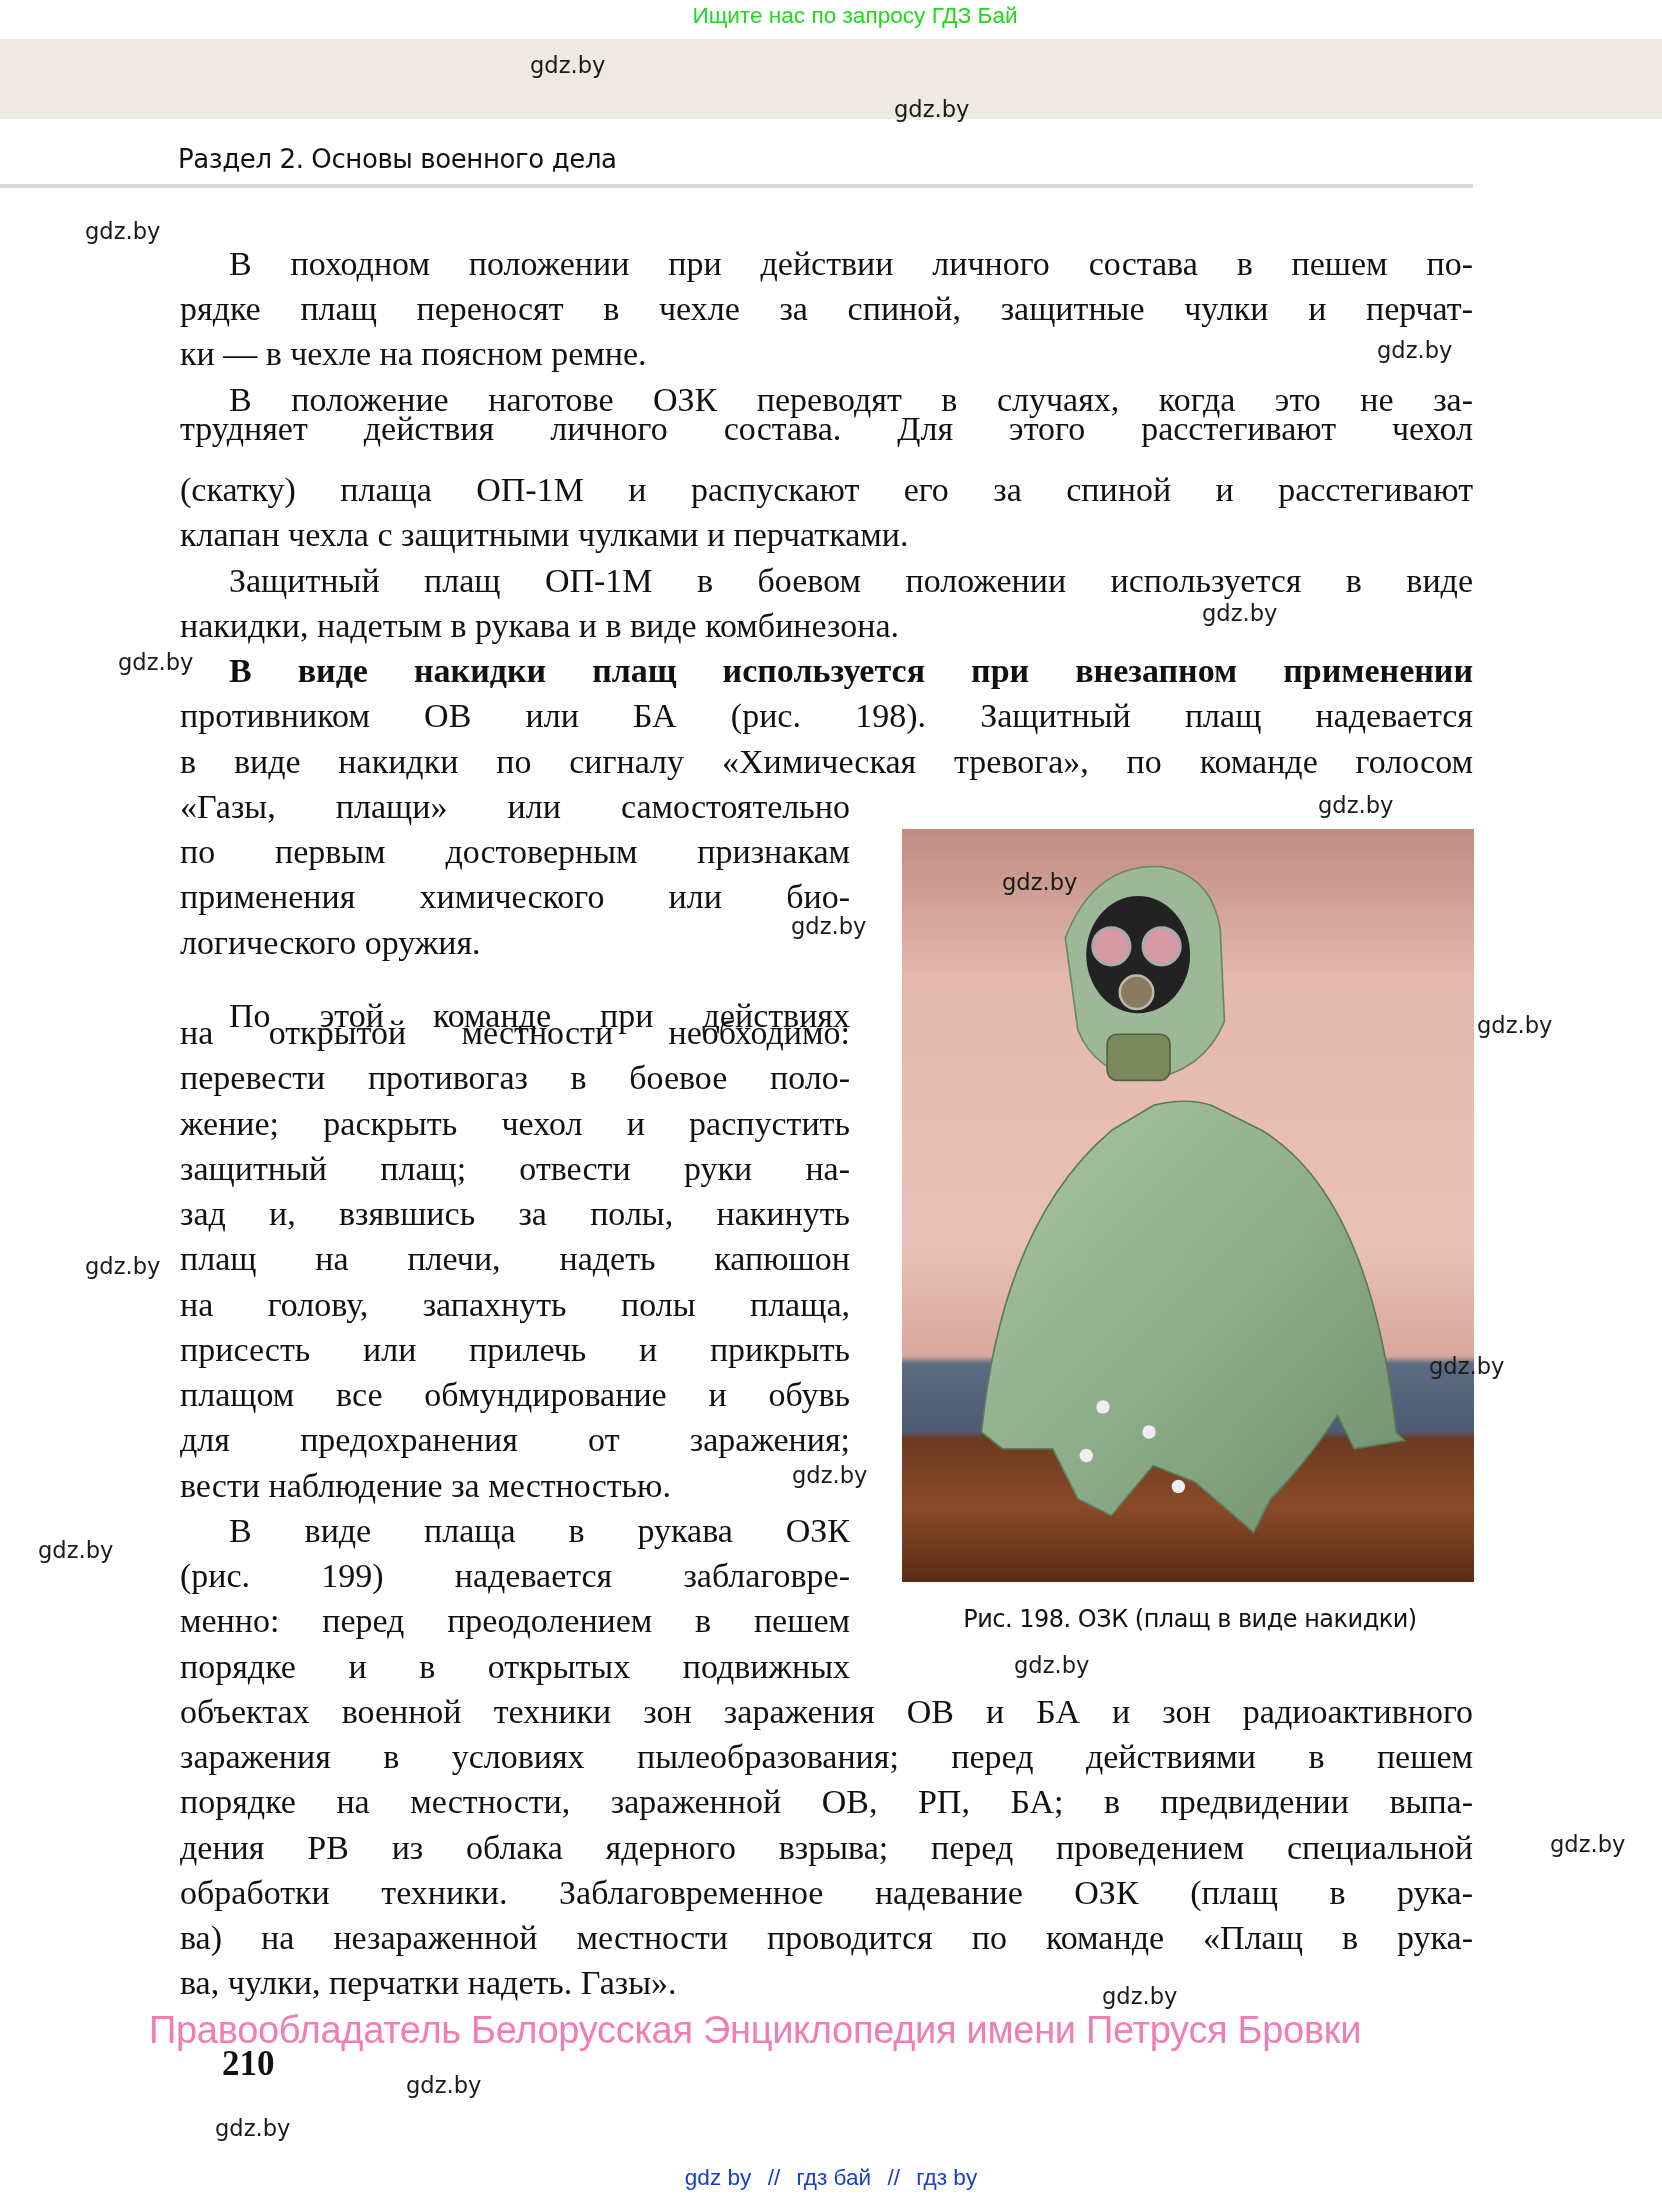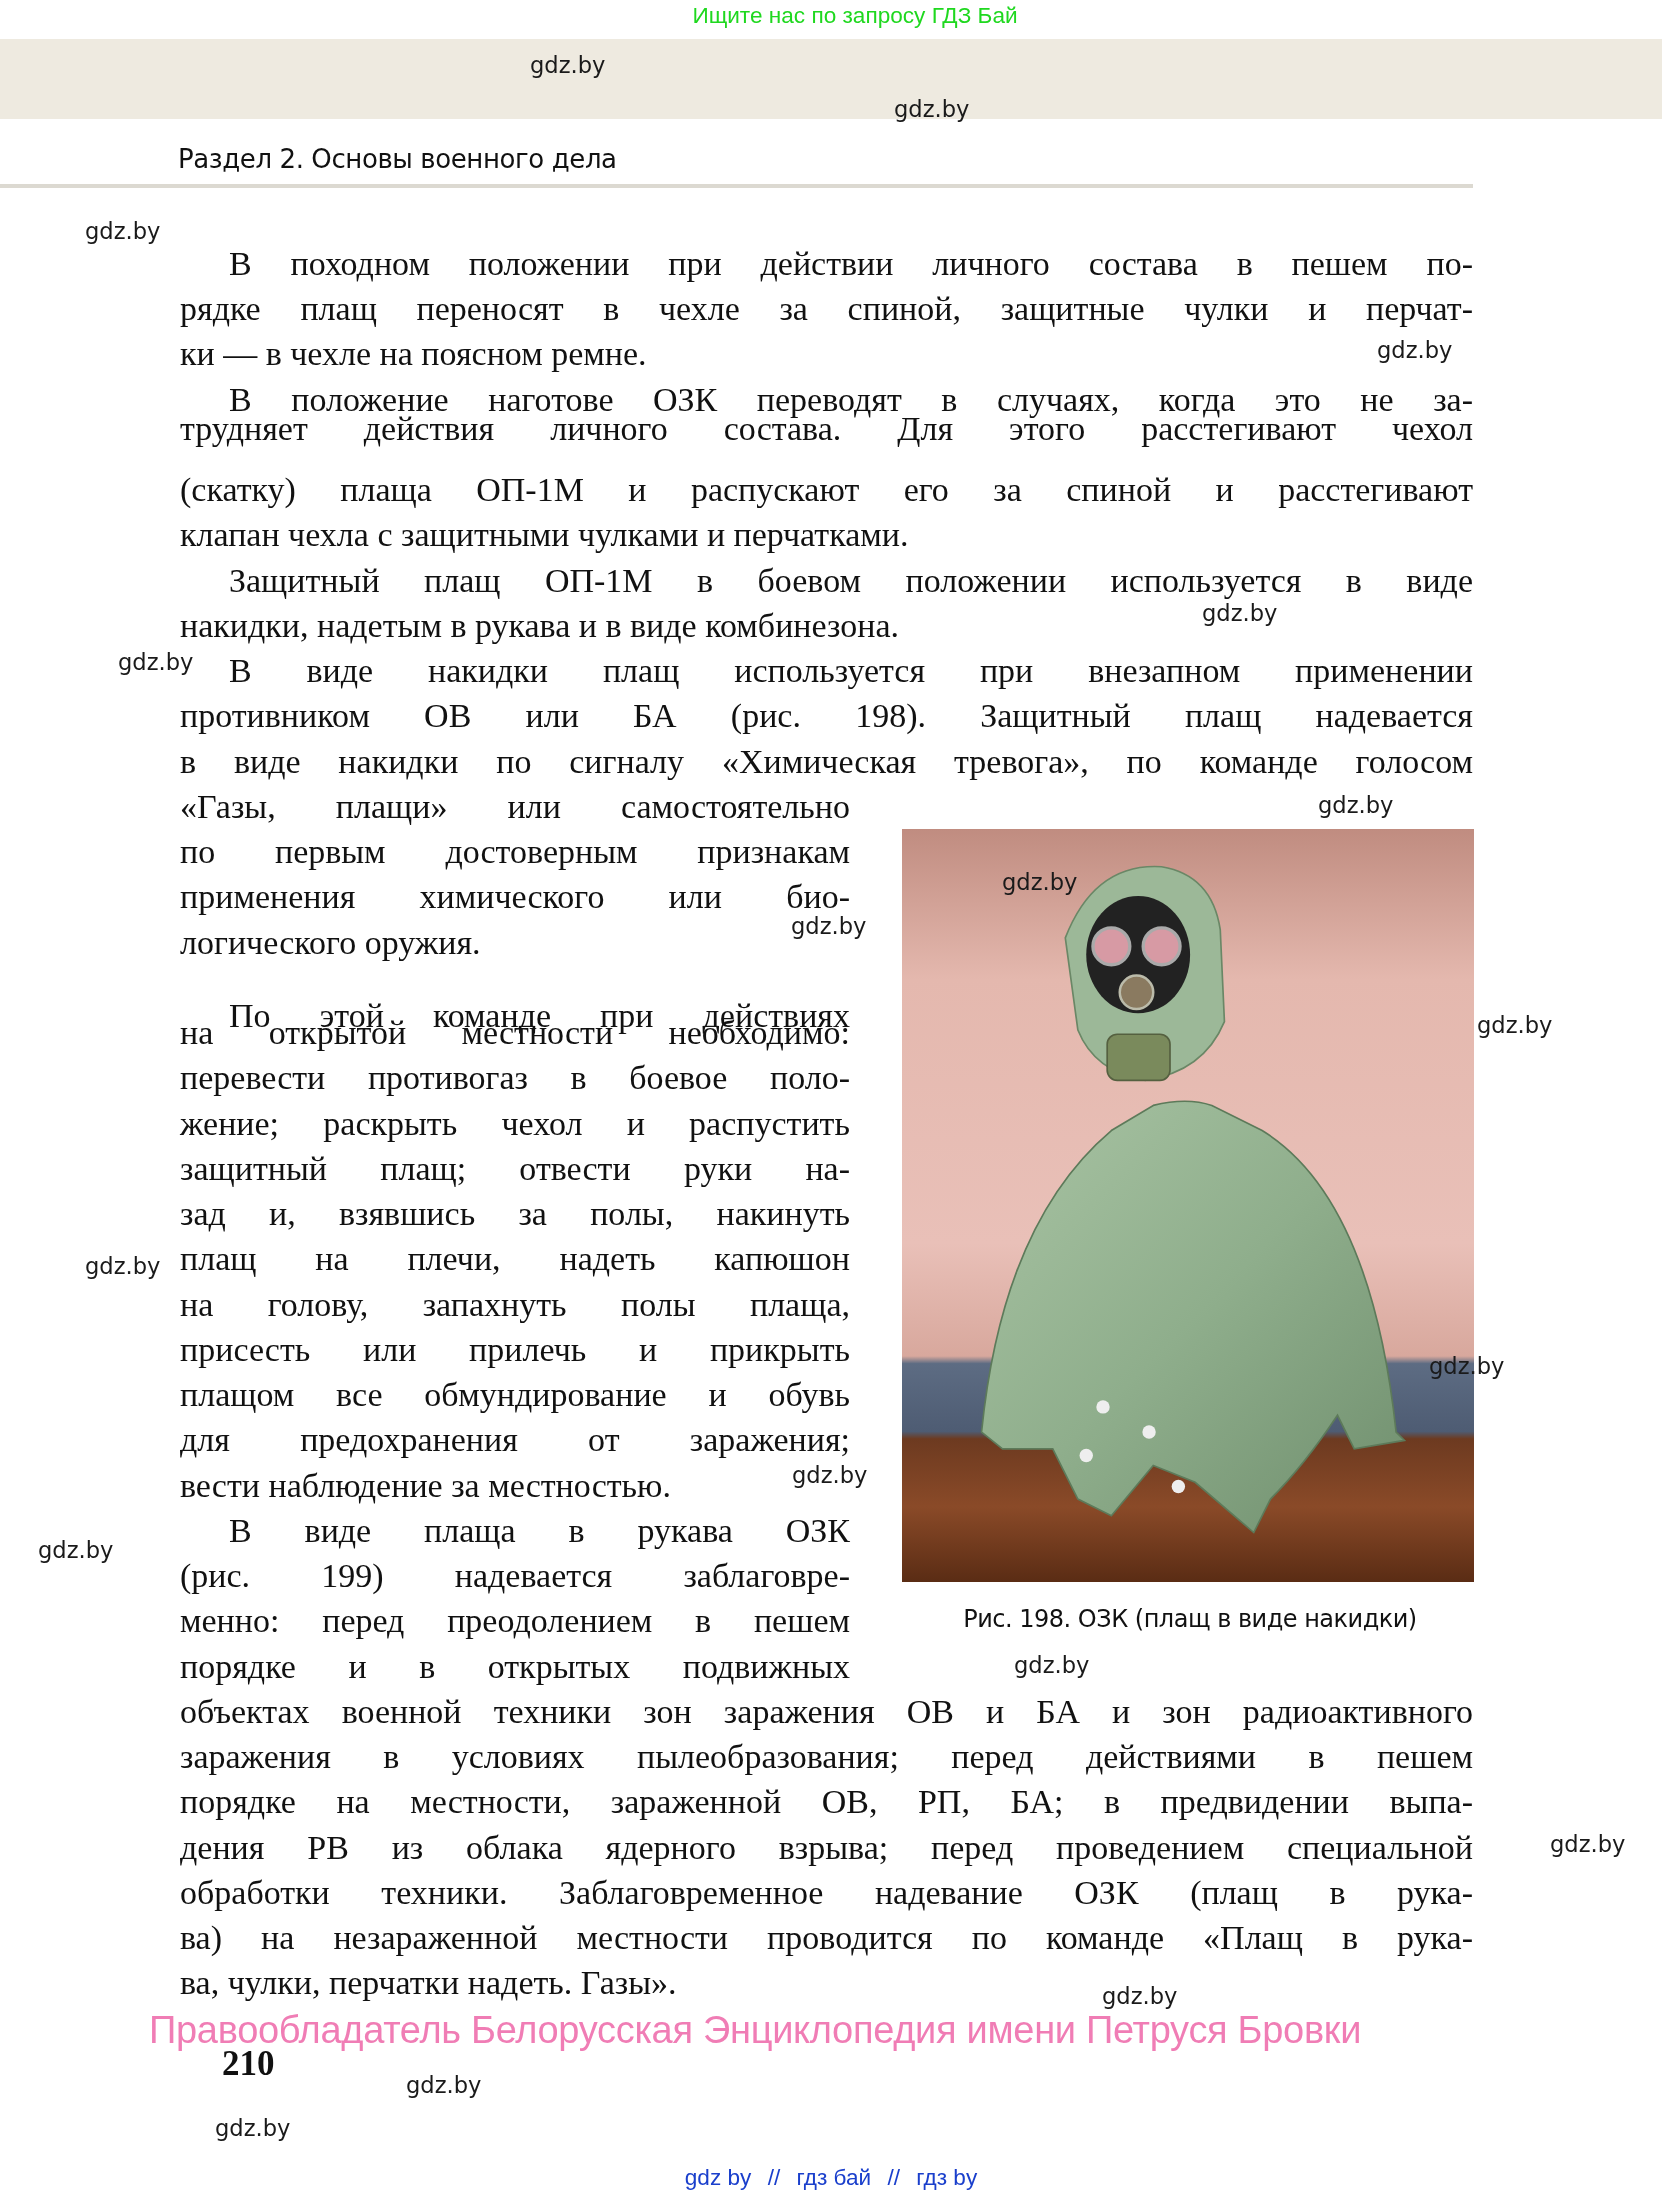--- a/index.html
+++ b/index.html
@@ -80,21 +80,21 @@
 <div id="body-text">
     <div class="line full indent justify" style="top: 243px;">В походном положении при действии личного состава в пешем по-</div>
     <div class="line full justify" style="top: 288px;">рядке плащ переносят в чехле за спиной, защитные чулки и перчат-</div>
     <div class="line full" style="top: 333px;">ки — в чехле на поясном ремне.</div>
     <div class="line full indent justify" style="top: 379px;">В положение наготове ОЗК переводят в случаях, когда это не за-</div>
     <div class="line full justify" style="top: 408px;">трудняет действия личного состава. Для этого расстегивают чехол</div>
     <div class="line full justify" style="top: 469px;">(скатку) плаща ОП-1М и распускают его за спиной и расстегивают</div>
     <div class="line full" style="top: 514px;">клапан чехла с защитными чулками и перчатками.</div>
     <div class="line full indent justify" style="top: 560px;">Защитный плащ ОП-1М в боевом положении используется в виде</div>
     <div class="line full" style="top: 605px;">накидки, надетым в рукава и в виде комбинезона.</div>
-    <div class="line full indent justify" style="top: 650px;">В виде накидки плащ используется при внезапном применении</div>
+    <div class="line full indent justify" style="top: 650px; font-weight: bold;">В виде накидки плащ используется при внезапном применении</div>
     <div class="line full justify" style="top: 695px;">противником ОВ или БА (рис. 198). Защитный плащ надевается</div>
     <div class="line full justify" style="top: 741px;">в виде накидки по сигналу «Химическая тревога», по команде голосом</div>
     <div class="line narrow justify" style="top: 786px;">«Газы, плащи» или самостоятельно</div>
     <div class="line narrow justify" style="top: 831px;">по первым достоверным признакам</div>
     <div class="line narrow justify" style="top: 876px;">применения химического или био-</div>
     <div class="line narrow" style="top: 922px;">логического оружия.</div>
     <div class="line narrow indent justify" style="top: 967px; margin-top: 28px;">По этой команде при действиях</div>
     <div class="line narrow justify" style="top: 1012px;">на открытой местности необходимо:</div>
     <div class="line narrow justify" style="top: 1057px;">перевести противогаз в боевое поло-</div>
     <div class="line narrow justify" style="top: 1103px;">жение; раскрыть чехол и распустить</div>

